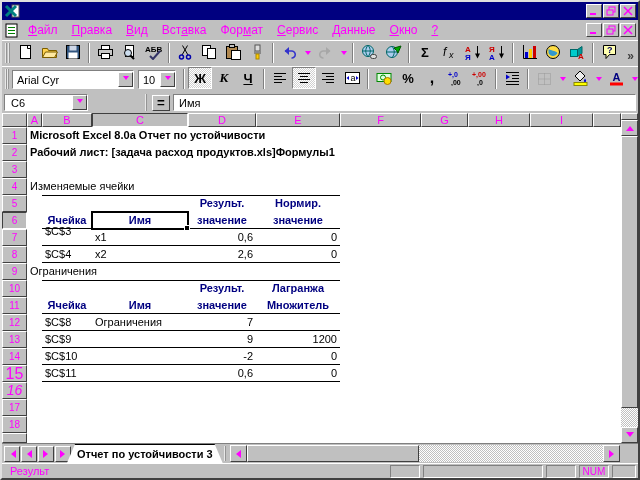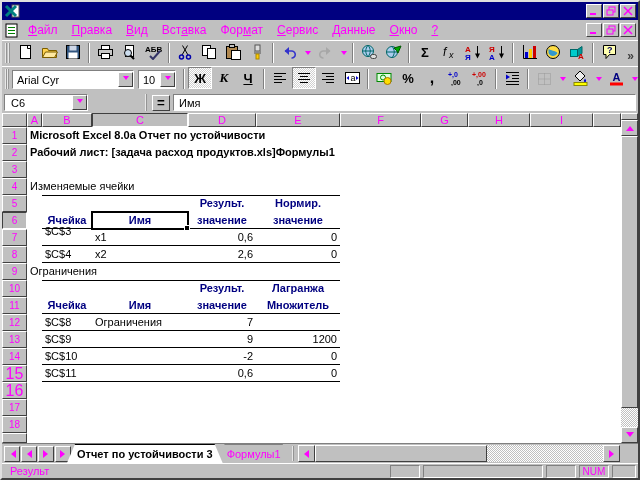--- a/index.html
+++ b/index.html
@@ -643,21 +643,21 @@
             <div class="hdrcell rowhdr pressed" style="font-size: 10px; line-height: 15px;">6</div>
             <div class="hdrcell rowhdr" style="font-size: 10px; line-height: 15px;">7</div>
             <div class="hdrcell rowhdr" style="font-size: 10px; line-height: 15px;">8</div>
             <div class="hdrcell rowhdr" style="font-size: 10px; line-height: 15px;">9</div>
             <div class="hdrcell rowhdr" style="font-size: 10px; line-height: 15px;">10</div>
             <div class="hdrcell rowhdr" style="font-size: 10px; line-height: 15px;">11</div>
             <div class="hdrcell rowhdr" style="font-size: 10px; line-height: 15px;">12</div>
             <div class="hdrcell rowhdr" style="font-size: 10px; line-height: 15px;">13</div>
             <div class="hdrcell rowhdr" style="font-size: 10px; line-height: 15px;">14</div>
             <div class="hdrcell rowhdr" style="font-size: 16px; line-height: 15px;">15</div>
-            <div class="hdrcell rowhdr" style="font-size: 16px; line-height: 15px;">16</div>
+            <div class="hdrcell rowhdr" style="font-size: 14px; line-height: 15px; font-style: italic;">16</div>
             <div class="hdrcell rowhdr" style="font-size: 10px; line-height: 15px;">17</div>
             <div class="hdrcell rowhdr" style="font-size: 10px; line-height: 15px;">18</div>
             <div class="hdrcell rowhdr fill"></div>
           </div>
         <div class="gridwrap" id="grid">
             <div class="cell bold" style="left: 0px; top: 0px;">Microsoft Excel 8.0a Отчет по устойчивости</div>
             <div class="cell bold" style="left: 0px; top: 17px;">Рабочий лист: [задача расход продуктов.xls]Формулы1</div>
             <div class="cell" style="left: 0px; top: 51px;">Изменяемые ячейки</div>
             <div class="cell bold navy center" style="left: 161px; top: 68px; width: 68px;">Результ.</div>
             <div class="cell bold navy center" style="left: 229px; top: 68px; width: 84px;">Нормир.</div>
@@ -731,21 +731,20 @@
       <button class="navbtn">
           <span class="tri-r"></span>
         </button>
       <button class="navbtn">
           <span class="tri-r"></span>
           <span class="bar-r"></span>
         </button>
     </div>
     <div class="tabs" id="sheettabs">
         <div class="sheettab active">Отчет по устойчивости 3</div>
-        <div class="sheettab inactive">Формулы1</div>
       </div>
     <div class="tabsplit"></div>
     <div class="hscroll">
       <button class="hbtn">
           <span class="tri-l"></span>
         </button>
       <div class="hthumb"></div>
       <div class="htrack checker"></div>
       <button class="hbtn">
           <span class="tri-r"></span>

